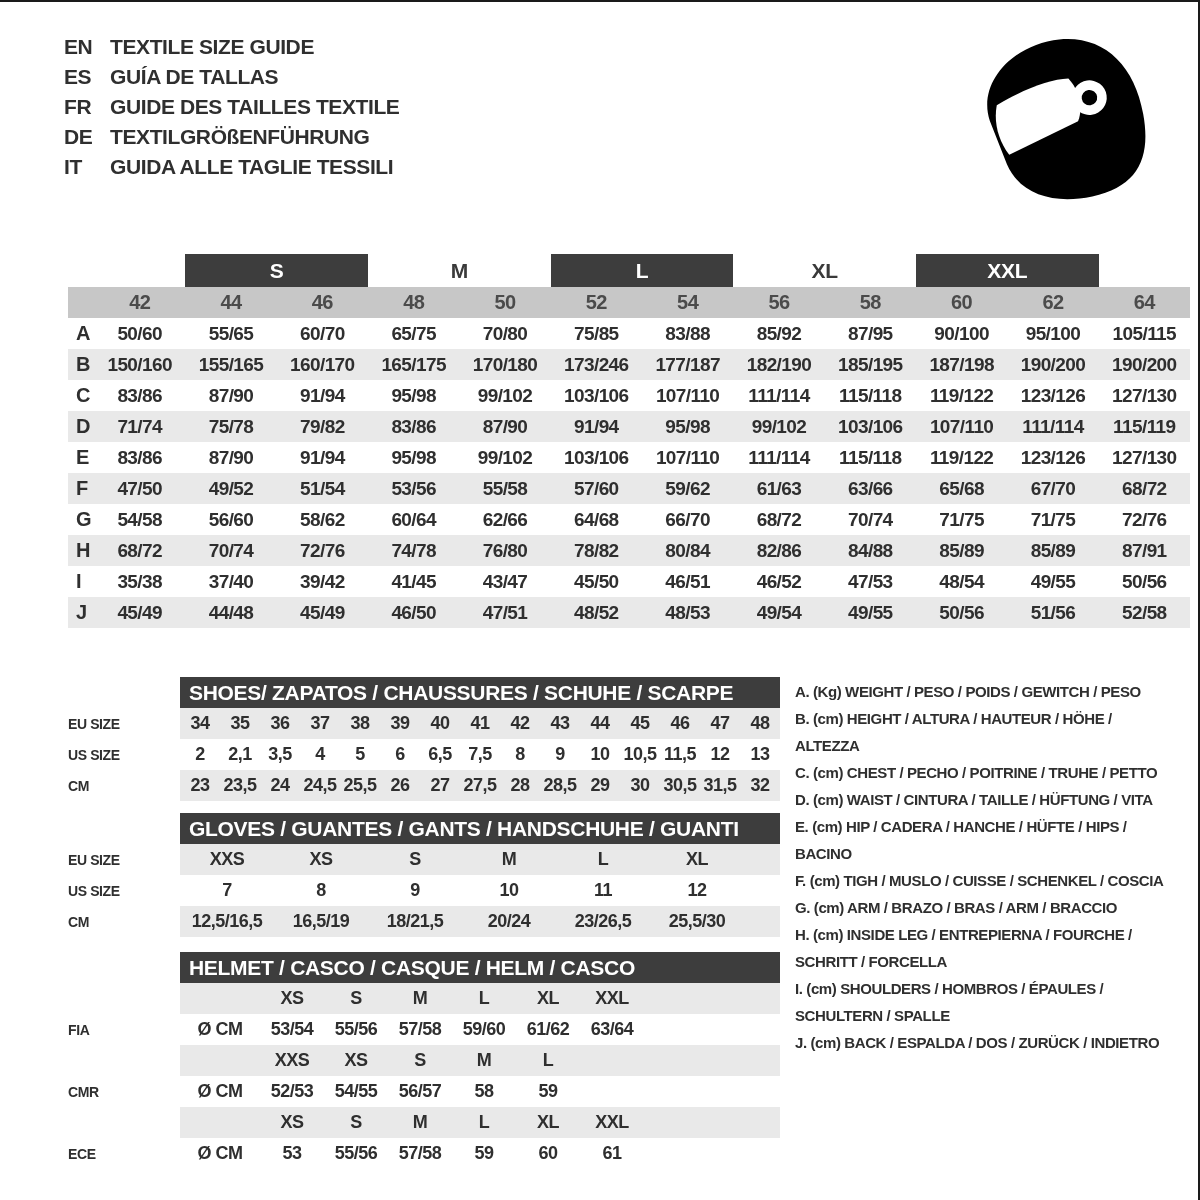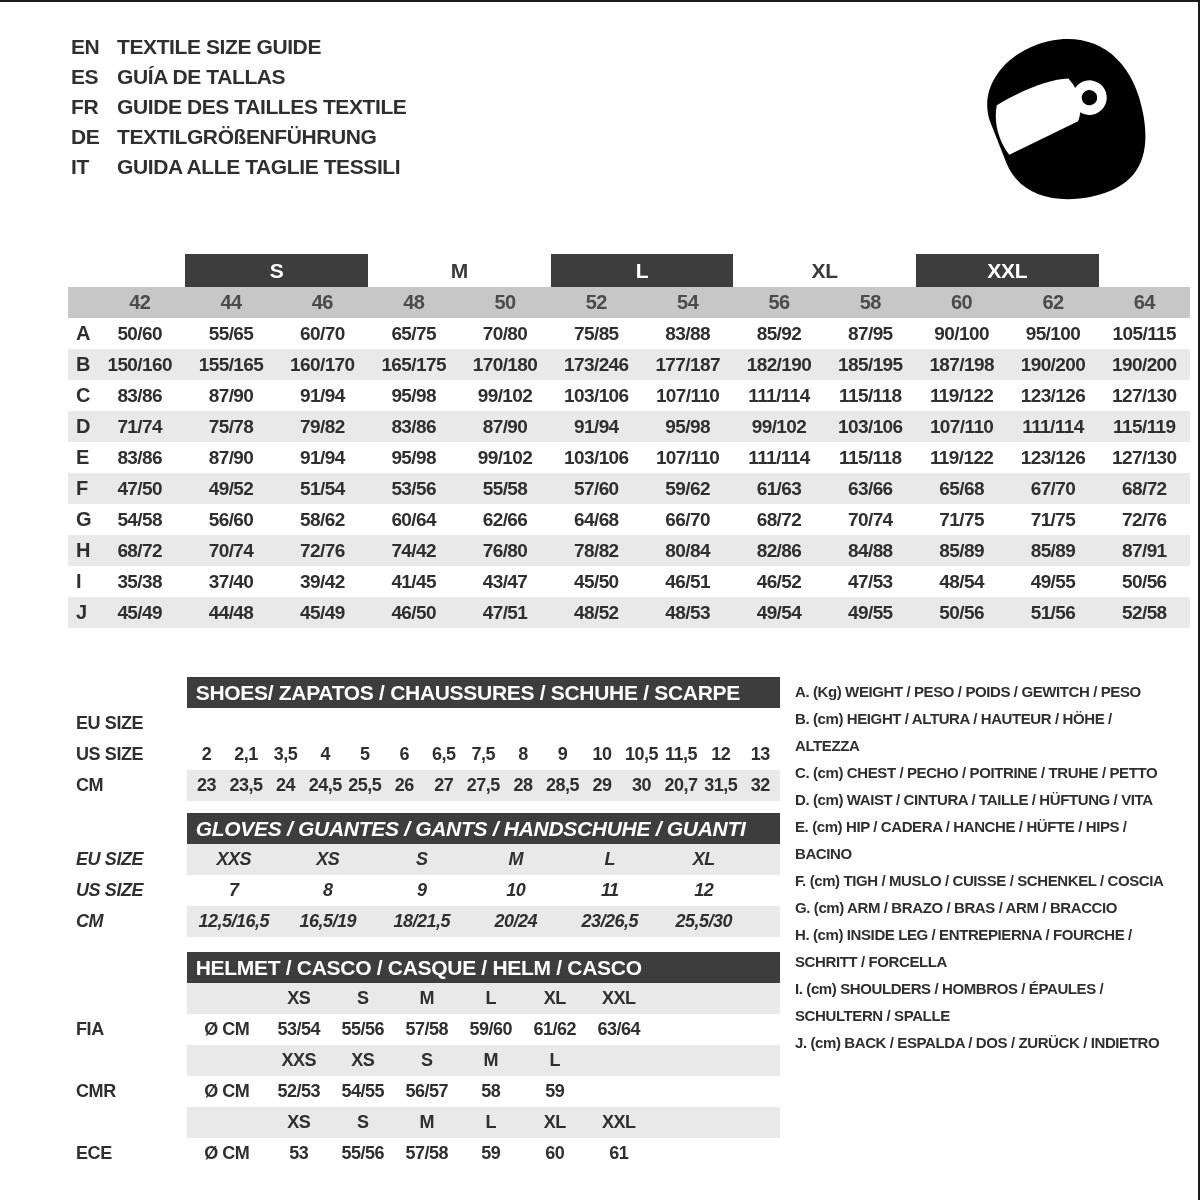--- a/index.html
+++ b/index.html
@@ -8,21 +8,21 @@
     background:#ffffff;
     font-family:"Liberation Sans", sans-serif;
     position:relative;
     color:#2f2f2f;
     border-top:2px solid #1a1a1a;
     border-right:2px solid #1a1a1a;
     overflow:hidden;
   }
 
   
-  .langs { position:absolute; top:30px; left:71px; }
+  .langs { position:absolute; top:30px; left:64px; }
   .lang-row { display:flex; height:30px; align-items:center; font-weight:bold; font-size:21px; letter-spacing:-0.4px; }
   .lang-code { width:46px; }
 
   
   .helmet-icon-box { position:absolute; top:28px; left:972px; width:190px; height:182px; }
 
   
   .main-table { position:absolute; top:252px; left:68px; width:1122px; border-collapse:collapse; table-layout:fixed; }
   .main-table td { text-align:center; font-weight:bold; font-size:19px; letter-spacing:-0.6px; padding:0; white-space:nowrap; overflow:hidden; }
   .main-table col.c-label { width:26px; }
@@ -32,29 +32,29 @@
   tr.groups .grp-light { color:#3a3a3a; }
   tr.nums { height:31px; background:#c7c7c7; }
   tr.nums td { color:#4b4b4b; font-size:20px; }
   .main-table tbody tr { height:31px; }
   .main-table tbody tr.alt { background:#e9e9e9; }
   .main-table td.rlabel { text-align:left; padding-left:8px; font-size:20px; letter-spacing:-0.3px; }
 
   
   .bottom-left { position:absolute; left:68px; top:675px; width:712px; }
   .sub-row { display:flex; height:31px; }
-  .sub-rowlabel { width:112px; display:flex; align-items:center; font-weight:bold; font-size:18px; letter-spacing:-0.4px;margin-left:8px; }
+  .sub-rowlabel { width:112px; display:flex; align-items:center; font-weight:bold; font-size:14px; letter-spacing:-0.4px; }
   .bar { width:600px; background:#3d3d3d; color:#ffffff; display:flex; align-items:center; font-weight:bold; font-size:21px; padding-left:9px; letter-spacing:-0.3px; white-space:nowrap; }
   .strip { width:600px; display:grid; align-items:center; }
   .strip.shaded { background:#e9e9e9; }
   .strip .cell { text-align:center; font-weight:bold; font-size:18px; letter-spacing:-0.5px; white-space:nowrap; }
   .cells-shoes  { grid-template-columns:repeat(15, 1fr); }
   .cells-gloves { grid-template-columns:repeat(6, 94px) 1fr; }
   .cells-helmet { grid-template-columns:80px repeat(6, 64px) 1fr; }
-  #gloves-section { margin-top:12px;font-style:italic; }
+  #gloves-section { margin-top:12px; }
   #helmet-section { margin-top:15px; }
 
   
   .legend { position:absolute; left:795px; top:676px; width:372px; }
   .legend-item { font-weight:bold; font-size:15px; line-height:27px; letter-spacing:-0.4px; }
 </style>
 </head>
 <body>
 
 <div class="langs">
@@ -237,21 +237,21 @@
         <td>70/74</td>
         <td>71/75</td>
         <td>71/75</td>
         <td>72/76</td>
       </tr>
       <tr class="alt">
         <td class="rlabel">H</td>
         <td>68/72</td>
         <td>70/74</td>
         <td>72/76</td>
-        <td>74/42</td>
+        <td>74/78</td>
         <td>76/80</td>
         <td>78/82</td>
         <td>80/84</td>
         <td>82/86</td>
         <td>84/88</td>
         <td>85/89</td>
         <td>85/89</td>
         <td>87/91</td>
       </tr>
       <tr>
@@ -290,20 +290,37 @@
 <div class="bottom-left">
 
   <section class="sub" id="shoes-section">
     <div class="sub-row">
       <div class="sub-rowlabel"></div>
       <div class="bar">SHOES/ ZAPATOS / CHAUSSURES / SCHUHE / SCARPE</div>
     </div>
     <div id="shoes-rows">
         <div class="sub-row">
           <div class="sub-rowlabel">EU SIZE</div>
+          <div class="strip cells-shoes shaded">
+            <div class="cell">34</div>
+            <div class="cell">35</div>
+            <div class="cell">36</div>
+            <div class="cell">37</div>
+            <div class="cell">38</div>
+            <div class="cell">39</div>
+            <div class="cell">40</div>
+            <div class="cell">41</div>
+            <div class="cell">42</div>
+            <div class="cell">43</div>
+            <div class="cell">44</div>
+            <div class="cell">45</div>
+            <div class="cell">46</div>
+            <div class="cell">47</div>
+            <div class="cell">48</div>
+          </div>
         </div>
         <div class="sub-row">
           <div class="sub-rowlabel">US SIZE</div>
           <div class="strip cells-shoes">
             <div class="cell">2</div>
             <div class="cell">2,1</div>
             <div class="cell">3,5</div>
             <div class="cell">4</div>
             <div class="cell">5</div>
             <div class="cell">6</div>
@@ -326,21 +343,21 @@
             <div class="cell">24</div>
             <div class="cell">24,5</div>
             <div class="cell">25,5</div>
             <div class="cell">26</div>
             <div class="cell">27</div>
             <div class="cell">27,5</div>
             <div class="cell">28</div>
             <div class="cell">28,5</div>
             <div class="cell">29</div>
             <div class="cell">30</div>
-            <div class="cell">20,7</div>
+            <div class="cell">30,5</div>
             <div class="cell">31,5</div>
             <div class="cell">32</div>
           </div>
         </div>
       </div>
   </section>
 
   <section class="sub" id="gloves-section">
     <div class="sub-row">
       <div class="sub-rowlabel"></div>

